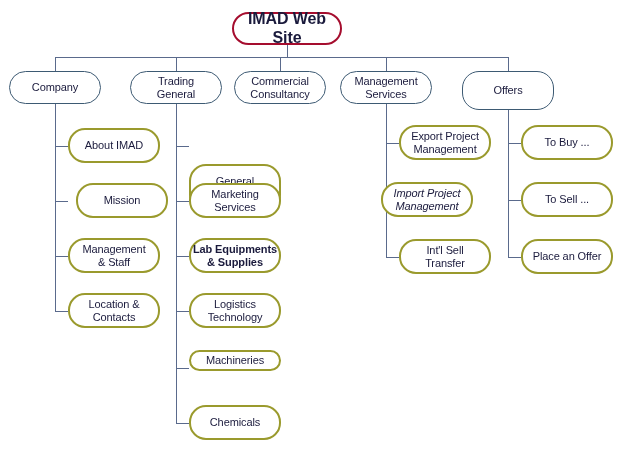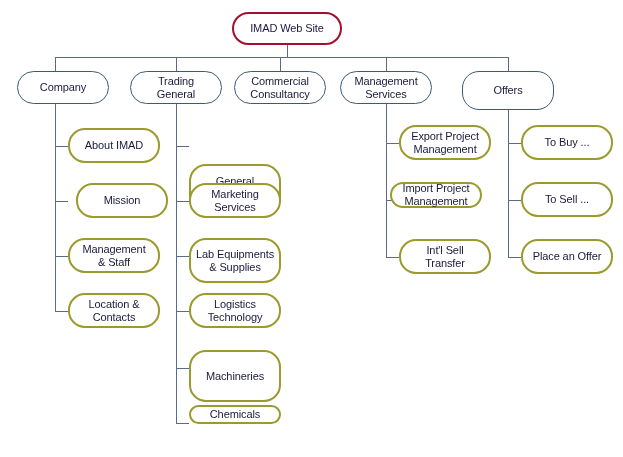--- a/index.html
+++ b/index.html
@@ -36,21 +36,22 @@
     background: #ffffff;
     border-style: solid;
     line-height: 1.18;
     white-space: pre-line;
     letter-spacing: -0.1px;
   }
   .node-root {
     border-width: 2.2px;
     border-color: #a50d2e;
     border-radius: 17px;
-    font-size: 11px;
+    font-size: 16px;
+    font-weight: bold;
   }
   .node-section {
     border-width: 1.6px;
     border-color: #3d5a73;
     border-radius: 17px;
     font-size: 11px;
   }
   .node-leaf {
     border-width: 2px;
     border-color: #9a9a2d;
@@ -86,46 +87,46 @@
       <line x1="386" y1="200" x2="399" y2="200" stroke="#5a6a8c" stroke-width="1" shape-rendering="crispEdges"></line>
       <line x1="386" y1="257" x2="399" y2="257" stroke="#5a6a8c" stroke-width="1" shape-rendering="crispEdges"></line>
       <line x1="508" y1="57" x2="508" y2="71" stroke="#5a6a8c" stroke-width="1" shape-rendering="crispEdges"></line>
       <line x1="508" y1="104" x2="508" y2="257" stroke="#5a6a8c" stroke-width="1" shape-rendering="crispEdges"></line>
       <line x1="508" y1="143" x2="521" y2="143" stroke="#5a6a8c" stroke-width="1" shape-rendering="crispEdges"></line>
       <line x1="508" y1="200" x2="521" y2="200" stroke="#5a6a8c" stroke-width="1" shape-rendering="crispEdges"></line>
       <line x1="508" y1="257" x2="521" y2="257" stroke="#5a6a8c" stroke-width="1" shape-rendering="crispEdges"></line>
     </svg>
   <div id="node-layer">
       <div class="node node-root" style="left: 232px; top: 12px; width: 110px; height: 33px;">IMAD Web Site</div>
-      <div class="node node-section" style="left: 17px; top: 71px; width: 92px; height: 33px;">Company</div>
+      <div class="node node-section" style="left: 9px; top: 71px; width: 92px; height: 33px;">Company</div>
       <div class="node node-leaf" style="left: 68px; top: 128px; width: 92px; height: 35px;">About IMAD</div>
       <div class="node node-leaf" style="left: 76px; top: 183px; width: 92px; height: 35px;">Mission</div>
       <div class="node node-leaf" style="left: 68px; top: 238px; width: 92px; height: 35px;">Management
 &amp; Staff</div>
       <div class="node node-leaf" style="left: 68px; top: 293px; width: 92px; height: 35px;">Location &amp;
 Contacts</div>
       <div class="node node-section" style="left: 130px; top: 71px; width: 92px; height: 33px;">Trading
 General</div>
       <div class="node node-leaf" style="left: 189px; top: 128px; width: 92px; height: 48px; margin-top: 36px;">General
 Services</div>
       <div class="node node-leaf" style="left: 189px; top: 183px; width: 92px; height: 35px;">Marketing
 Services</div>
-      <div class="node node-leaf" style="left: 189px; top: 238px; width: 92px; height: 45px;">Lab Equipments
+      <div class="node node-leaf" style="left: 189px; top: 238px; width: 92px; height: 35px; font-weight: bold;">Lab Equipments
 &amp; Supplies</div>
       <div class="node node-leaf" style="left: 189px; top: 293px; width: 92px; height: 35px;">Logistics
 Technology</div>
-      <div class="node node-leaf" style="left: 189px; top: 350px; width: 92px; height: 52px;">Machineries</div>
-      <div class="node node-leaf" style="left: 189px; top: 405px; width: 92px; height: 19px;">Chemicals</div>
+      <div class="node node-leaf" style="left: 189px; top: 350px; width: 92px; height: 21px;">Machineries</div>
+      <div class="node node-leaf" style="left: 189px; top: 405px; width: 92px; height: 35px;">Chemicals</div>
       <div class="node node-section" style="left: 234px; top: 71px; width: 92px; height: 33px;">Commercial
 Consultancy</div>
       <div class="node node-section" style="left: 340px; top: 71px; width: 92px; height: 33px;">Management
 Services</div>
       <div class="node node-leaf" style="left: 399px; top: 125px; width: 92px; height: 35px;">Export Project
 Management</div>
-      <div class="node node-leaf" style="left: 390px; top: 182px; width: 92px; height: 26px;">Import Project
+      <div class="node node-leaf" style="left: 381px; top: 182px; width: 92px; height: 35px; font-style: italic;">Import Project
 Management</div>
       <div class="node node-leaf" style="left: 399px; top: 239px; width: 92px; height: 35px;">Int'l Sell
 Transfer</div>
       <div class="node node-section" style="left: 462px; top: 71px; width: 92px; height: 39px;">Offers</div>
       <div class="node node-leaf" style="left: 521px; top: 125px; width: 92px; height: 35px;">To Buy ...</div>
       <div class="node node-leaf" style="left: 521px; top: 182px; width: 92px; height: 35px;">To Sell ...</div>
       <div class="node node-leaf" style="left: 521px; top: 239px; width: 92px; height: 35px;">Place an Offer</div>
     </div>
 </div>
 

